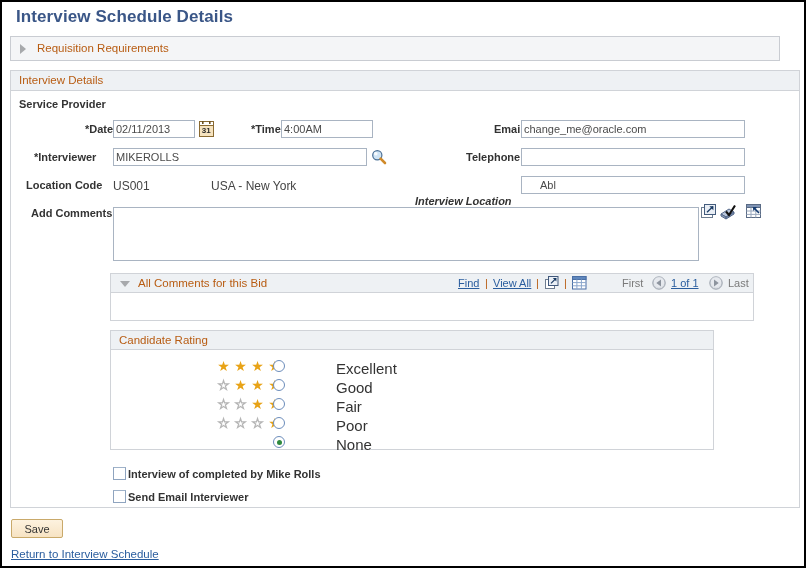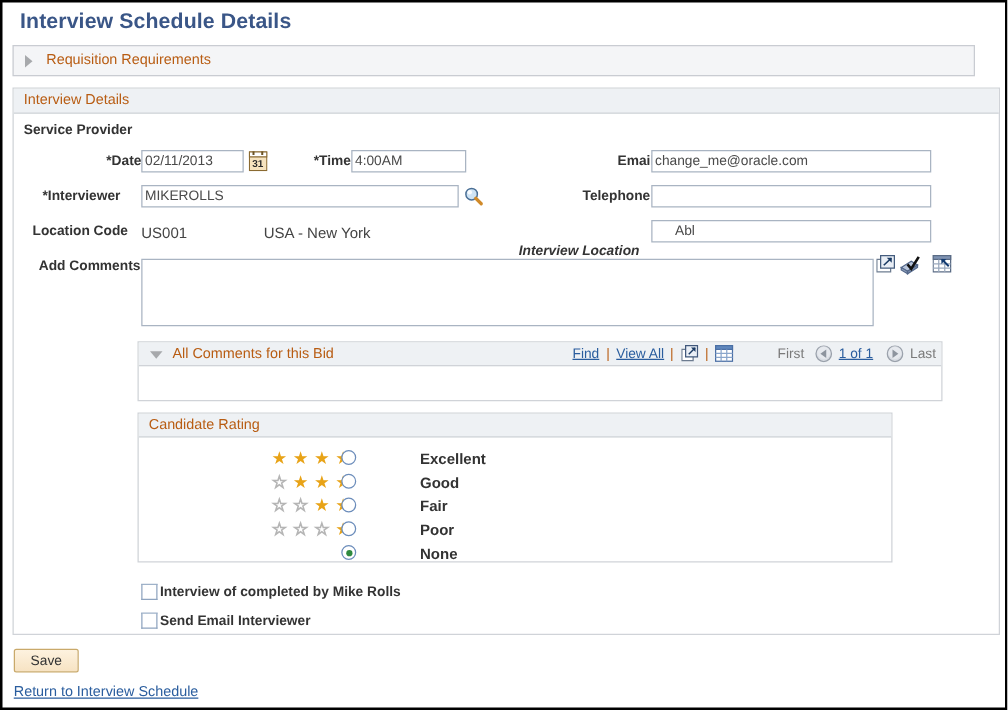--- a/index.html
+++ b/index.html
@@ -217,22 +217,22 @@
   .radio.sel::after {
     content: "";
     position: absolute;
     left: 2.5px; top: 2.5px;
     width: 5px; height: 5px;
     border-radius: 50%;
     background: #2f8a3f;
   }
   .radio-lbl {
     position: absolute;
-    font-size: 12px;
-    font-weight: bold;
+    font-size: 15px;
+    font-weight: normal;
     color: #333333;
     white-space: nowrap;
     padding-left: 48px;
   }
 
   
   .cbx {
     position: absolute;
     width: 13px; height: 13px;
     box-sizing: border-box;

